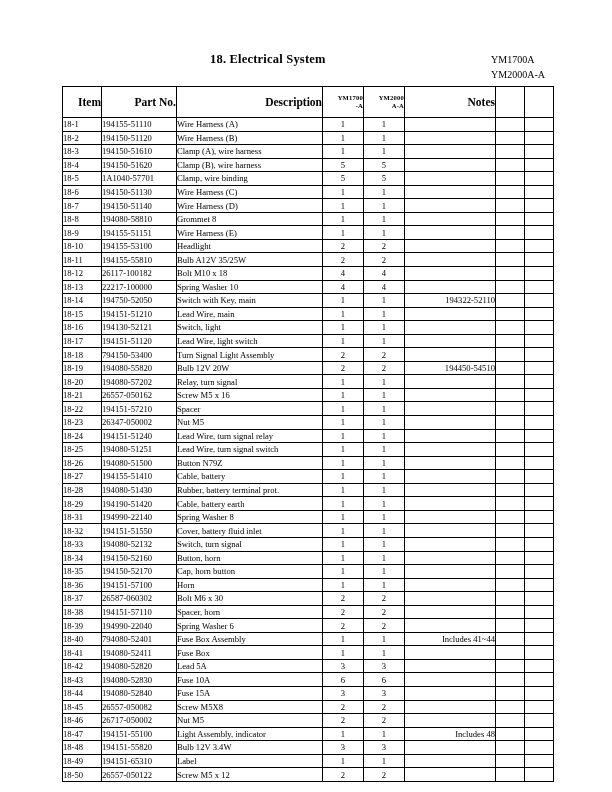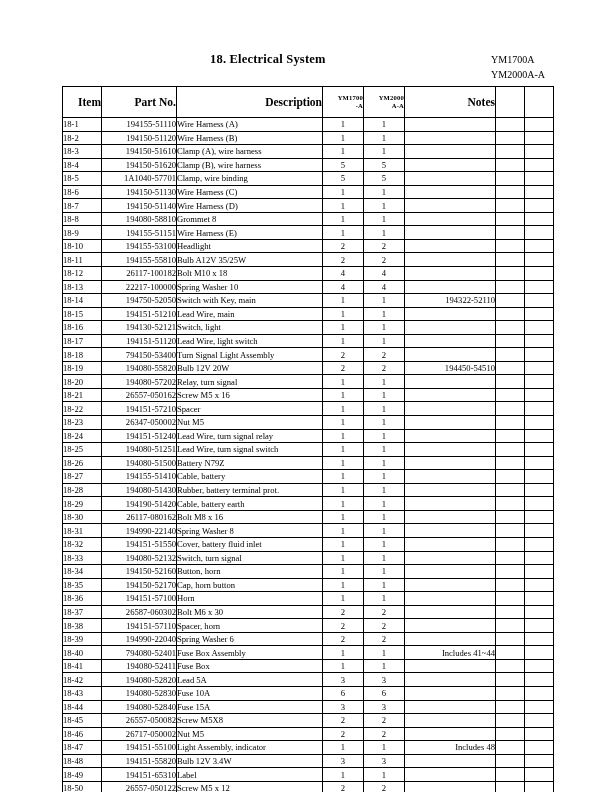--- a/index.html
+++ b/index.html
@@ -87,21 +87,21 @@
     line-height: 8px;
     letter-spacing: 0.2px;
   }
   th .ymline { display: block; }
 
   tbody td {
     height: 12.55px;
     font-size: 8.6px;
   }
   td.c-item { text-align: left; }
-  td.c-part { text-align: right; }
+  td.c-part { text-align: left; }
   td.c-desc { text-align: left; padding-left: 4px; }
   td.c-qty  { text-align: center; }
   td.c-notes{ text-align: right; padding-left: 4px; }
   td.c-blank{ }
 </style>
 </head>
 <body>
 
 <div class="page">
 
@@ -379,21 +379,21 @@
           <td class="c-desc">Lead Wire, turn signal switch</td>
           <td class="c-qty">1</td>
           <td class="c-qty">1</td>
           <td class="c-notes"></td>
           <td class="c-blank"></td>
           <td class="c-blank"></td>
         </tr>
         <tr>
           <td class="c-item">18-26</td>
           <td class="c-part">194080-51500</td>
-          <td class="c-desc">Battery N79Z</td>
+          <td class="c-desc">Button N79Z</td>
           <td class="c-qty">1</td>
           <td class="c-qty">1</td>
           <td class="c-notes"></td>
           <td class="c-blank"></td>
           <td class="c-blank"></td>
         </tr>
         <tr>
           <td class="c-item">18-27</td>
           <td class="c-part">194155-51410</td>
           <td class="c-desc">Cable, battery</td>
@@ -410,30 +410,20 @@
           <td class="c-qty">1</td>
           <td class="c-qty">1</td>
           <td class="c-notes"></td>
           <td class="c-blank"></td>
           <td class="c-blank"></td>
         </tr>
         <tr>
           <td class="c-item">18-29</td>
           <td class="c-part">194190-51420</td>
           <td class="c-desc">Cable, battery earth</td>
-          <td class="c-qty">1</td>
-          <td class="c-qty">1</td>
-          <td class="c-notes"></td>
-          <td class="c-blank"></td>
-          <td class="c-blank"></td>
-        </tr>
-        <tr>
-          <td class="c-item">18-30</td>
-          <td class="c-part">26117-080162</td>
-          <td class="c-desc">Bolt M8 x 16</td>
           <td class="c-qty">1</td>
           <td class="c-qty">1</td>
           <td class="c-notes"></td>
           <td class="c-blank"></td>
           <td class="c-blank"></td>
         </tr>
         <tr>
           <td class="c-item">18-31</td>
           <td class="c-part">194990-22140</td>
           <td class="c-desc">Spring Washer 8</td>

